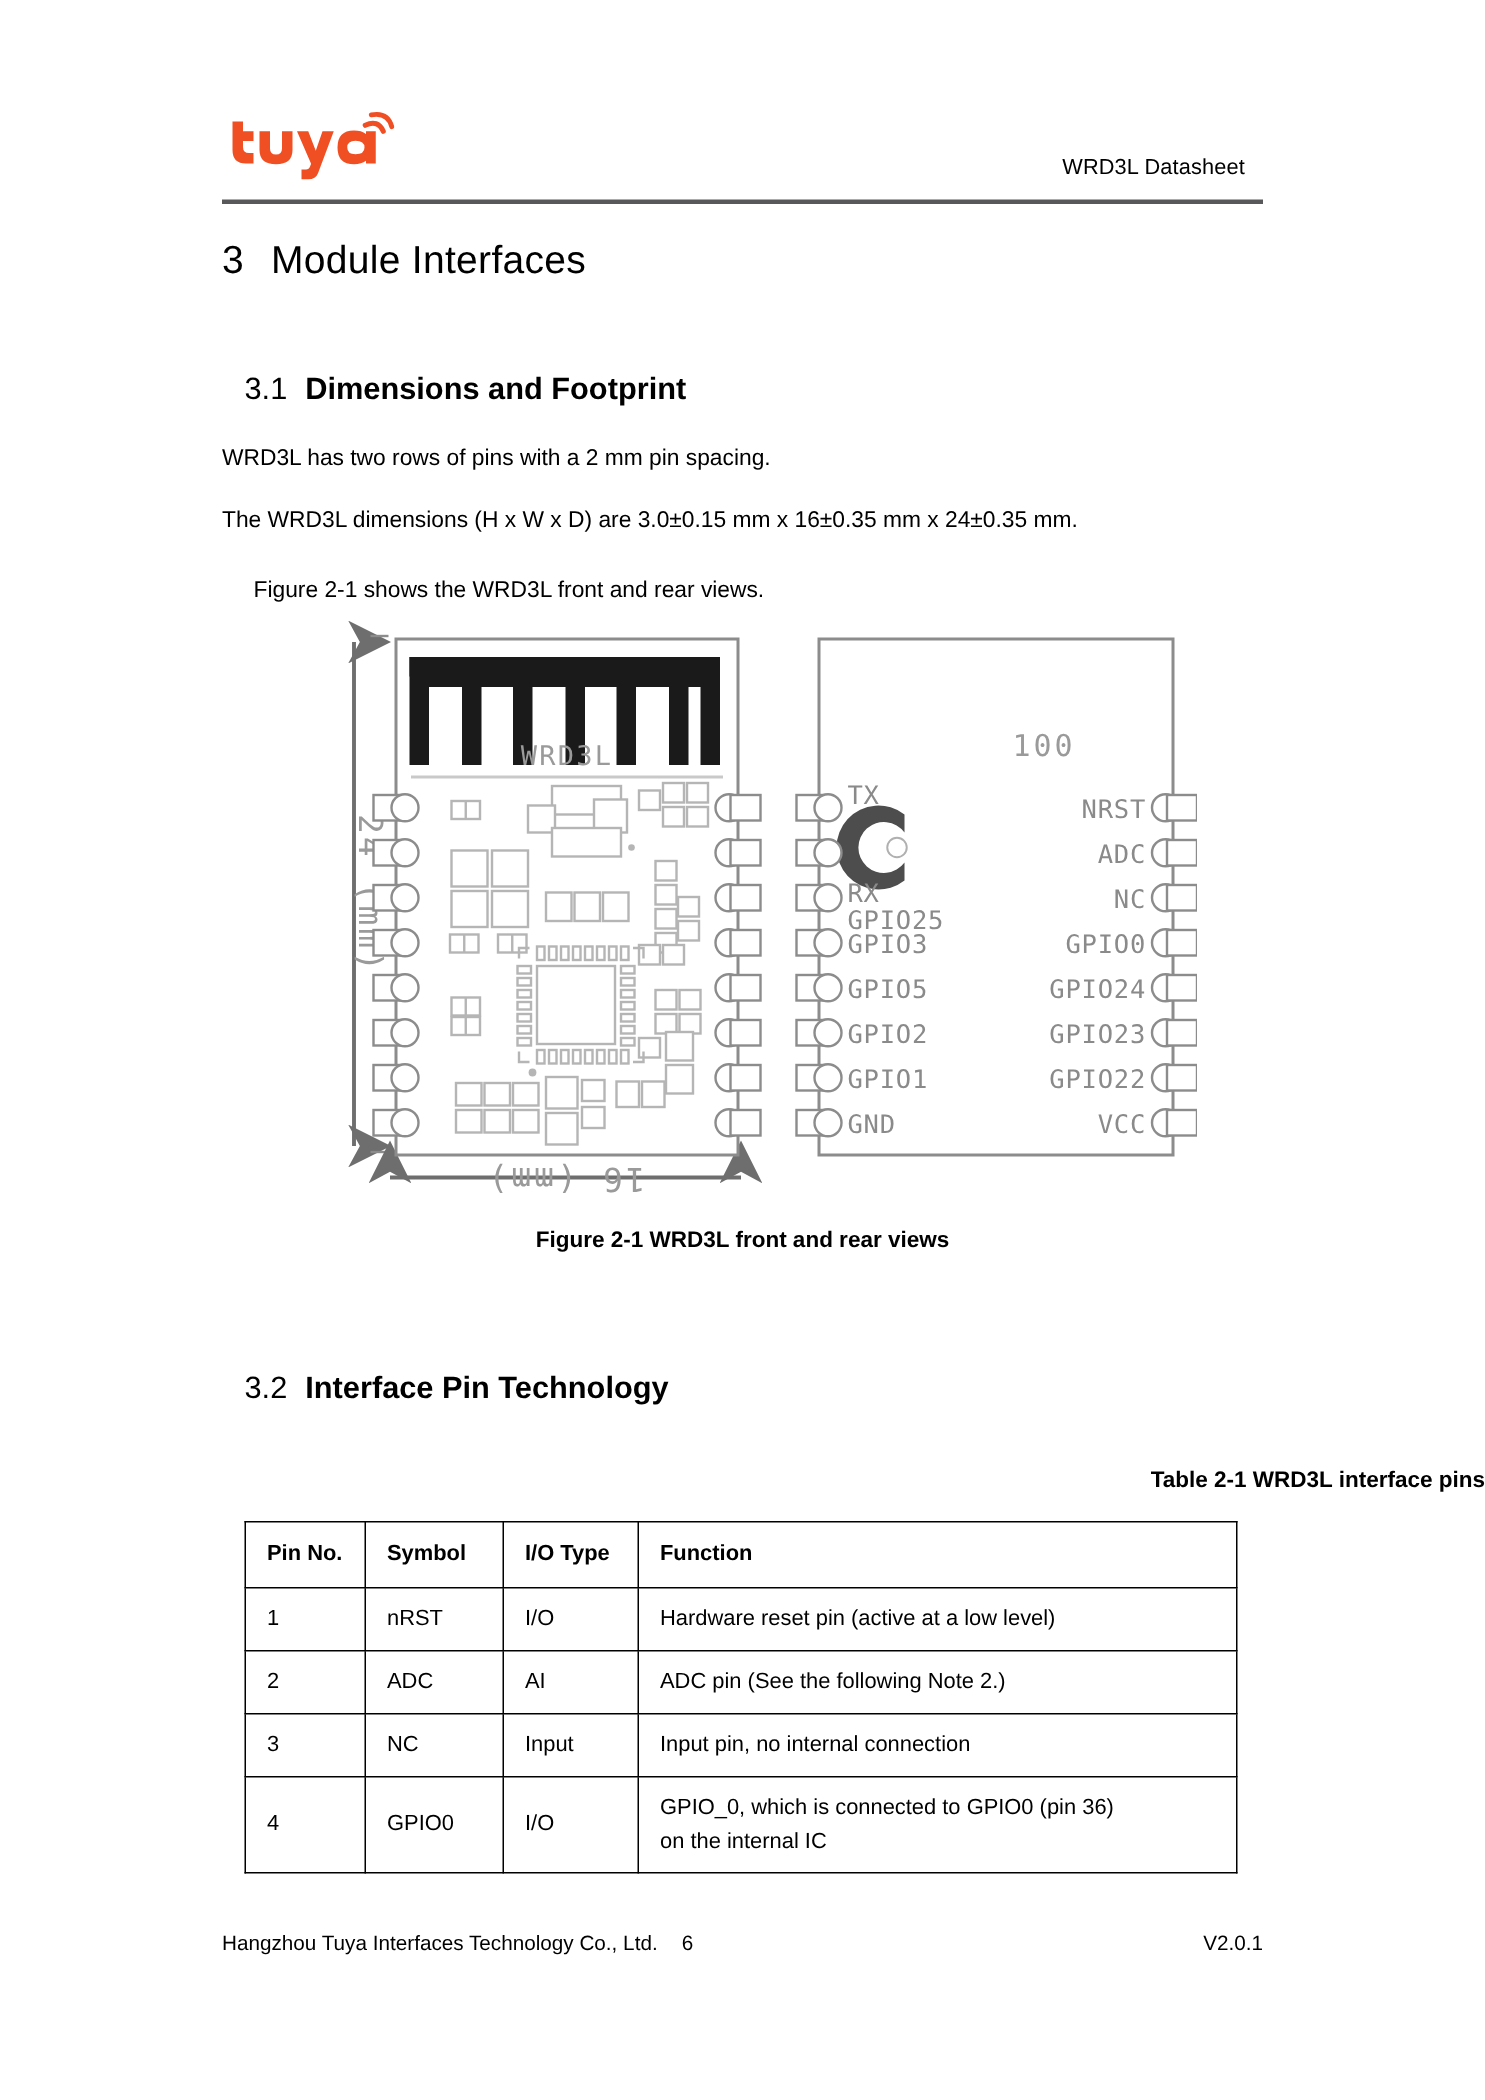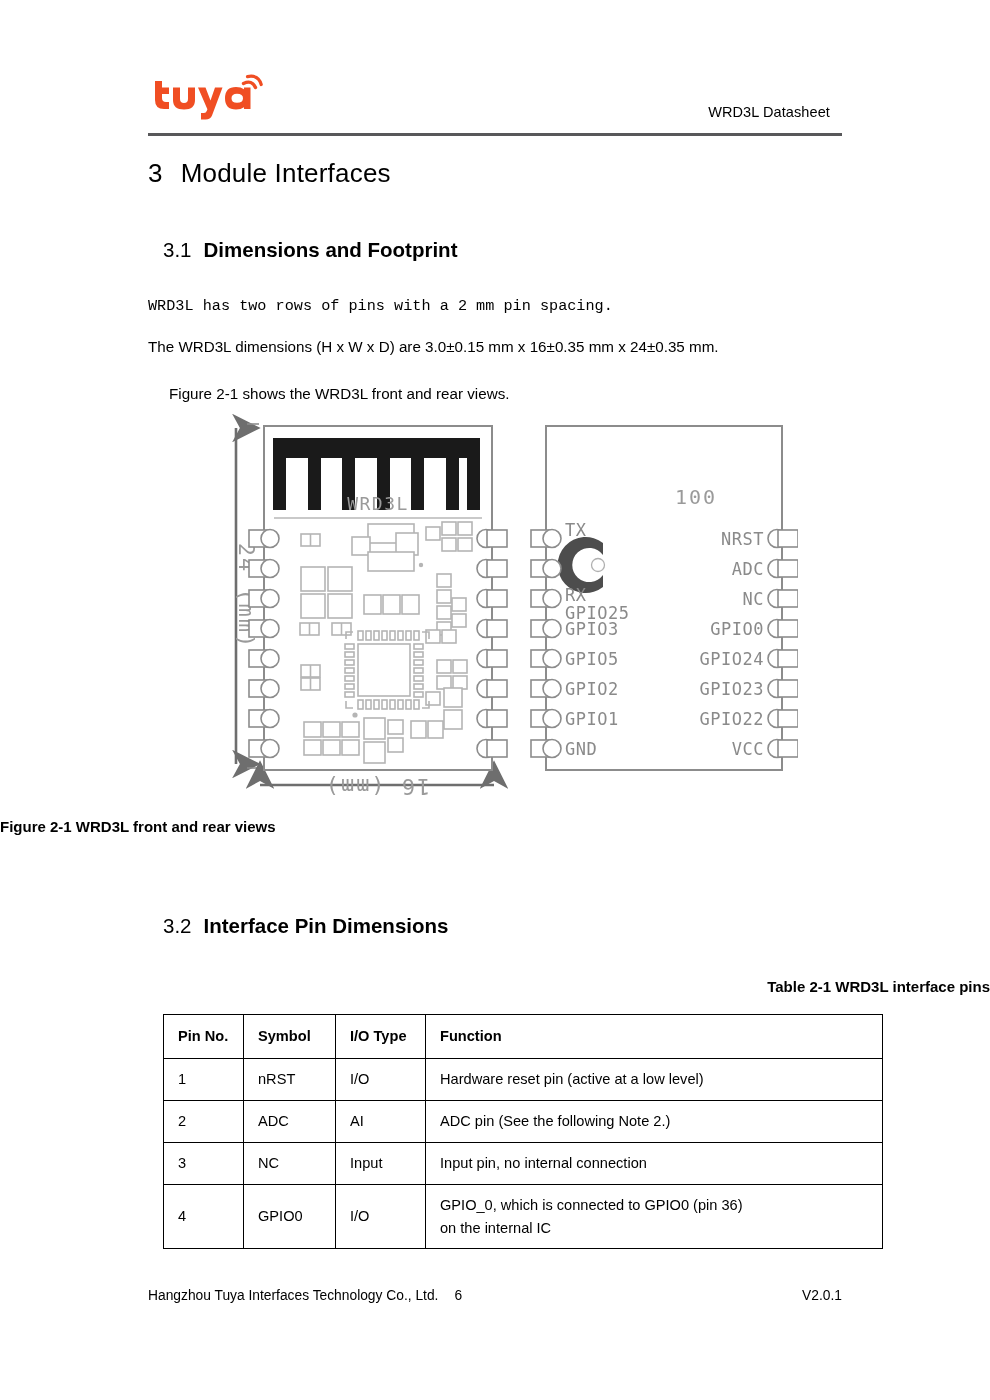--- a/index.html
+++ b/index.html
@@ -54,66 +54,66 @@
   .h1 .num { margin-right: 18px; }
 
   .h2 {
     position: absolute;
     left: 163px;
     font-size: 20.5px;
     font-weight: bold;
     white-space: nowrap;
   }
   .h2 .num { font-weight: normal; margin-right: 12px; }
-  #sec31 { top: 238px; }
+  #sec31 { top: 248px; }
   #sec32 { top: 914px; }
 
   
   .para {
     position: absolute;
     left: 148px;
     font-size: 15.2px;
     color: #000;
     white-space: nowrap;
   }
-  #p1 { top: 297px; font-family: Liberation Mono, monospace; }
+  #p1 { top: 297px; }
   #p2 { top: 338px; }
   #p3 { top: 385px; margin-left: 21px; }
 
   
   .figure {
     position: absolute;
     left: 218px; top: 412px;
     width: 580px; height: 390px;
   }
   .figure svg { display: block; }
 
   .fig-caption {
     position: absolute;
     left: 0; top: 818px;
     width: 990px;
-    text-align: left;
+    text-align: center;
     font-size: 15px;
     font-weight: bold;
   }
 
   .tbl-caption {
     position: absolute;
     left: 0; top: 978px;
     width: 990px;
     text-align: right;
     font-size: 15px;
     font-weight: bold;
   }
 
   
   .pin-table {
     position: absolute;
     left: 163px; top: 1014px;
-    width: 720px;
+    width: 662px;
     border-collapse: collapse;
     table-layout: fixed;
     font-size: 14.6px;
   }
   .pin-table th, .pin-table td {
     border: 1.4px solid #000;
     padding: 0 14px;
     text-align: left;
     vertical-align: middle;
     font-weight: normal;
@@ -445,21 +445,21 @@
         <text x="546" y="313">GPIO22</text>
         <text x="546" y="343">VCC</text>
       </g>
     </g>
   </svg>
 </div>
 
 <div class="fig-caption">Figure 2-1 WRD3L front and rear views</div>
 
 <div class="h2" id="sec32">
-  <span class="num">3.2</span><span>Interface Pin Dimensions</span>
+  <span class="num">3.2</span><span>Interface Pin Technology</span>
 </div>
 
 <div class="tbl-caption">Table 2-1 WRD3L interface pins</div>
 
 <table class="pin-table">
   <thead>
     <tr>
       <th class="col-pin">Pin No.</th>
       <th class="col-sym">Symbol</th>
       <th class="col-io">I/O Type</th>

